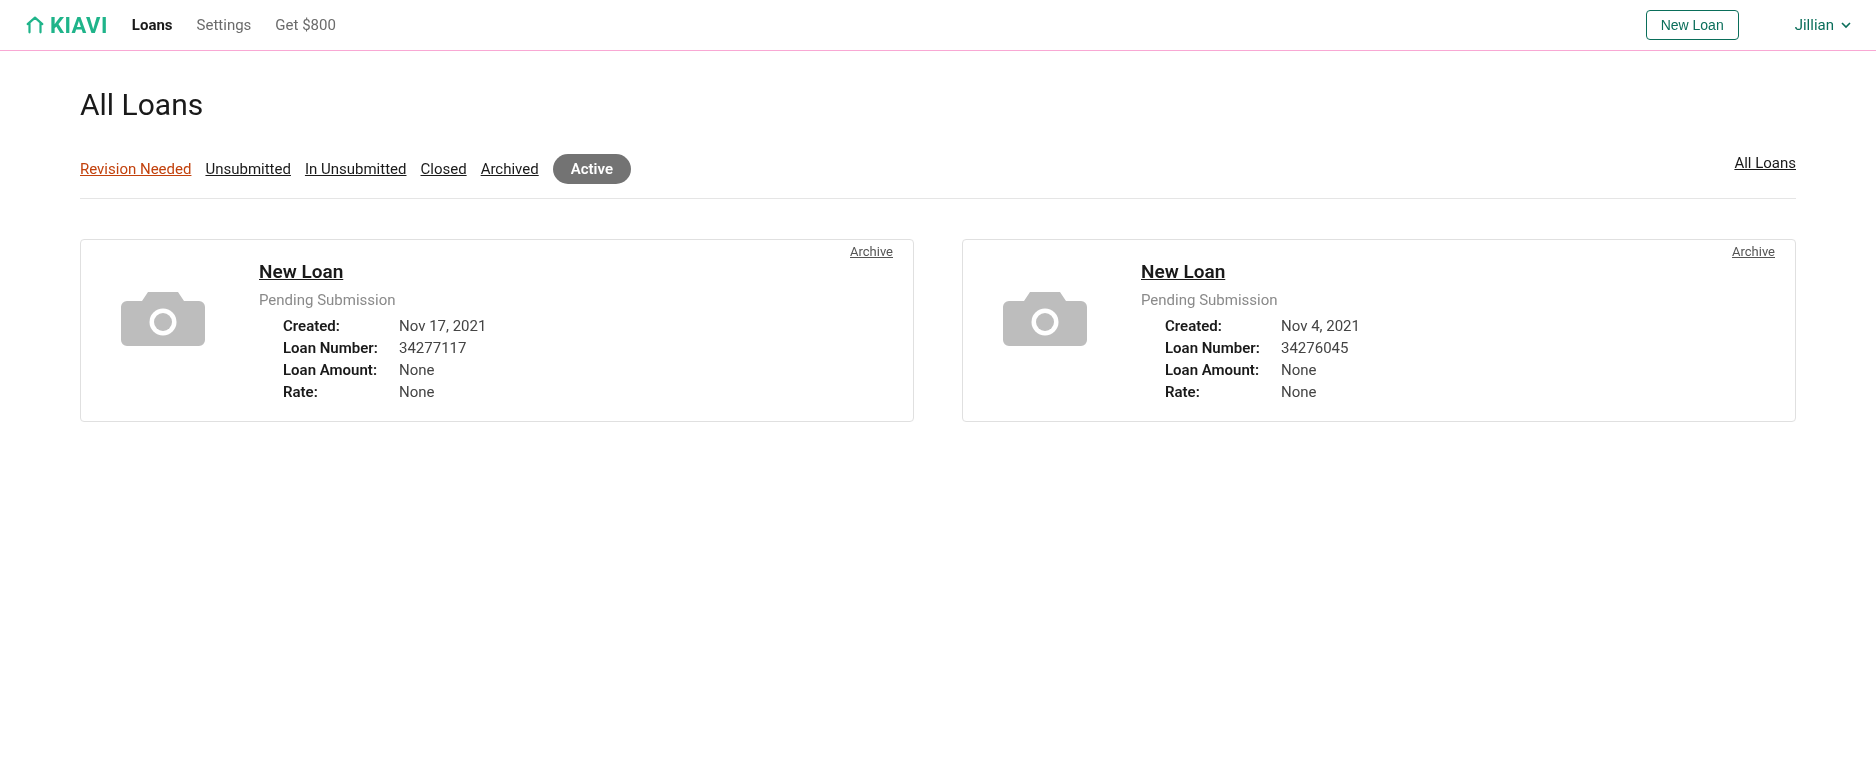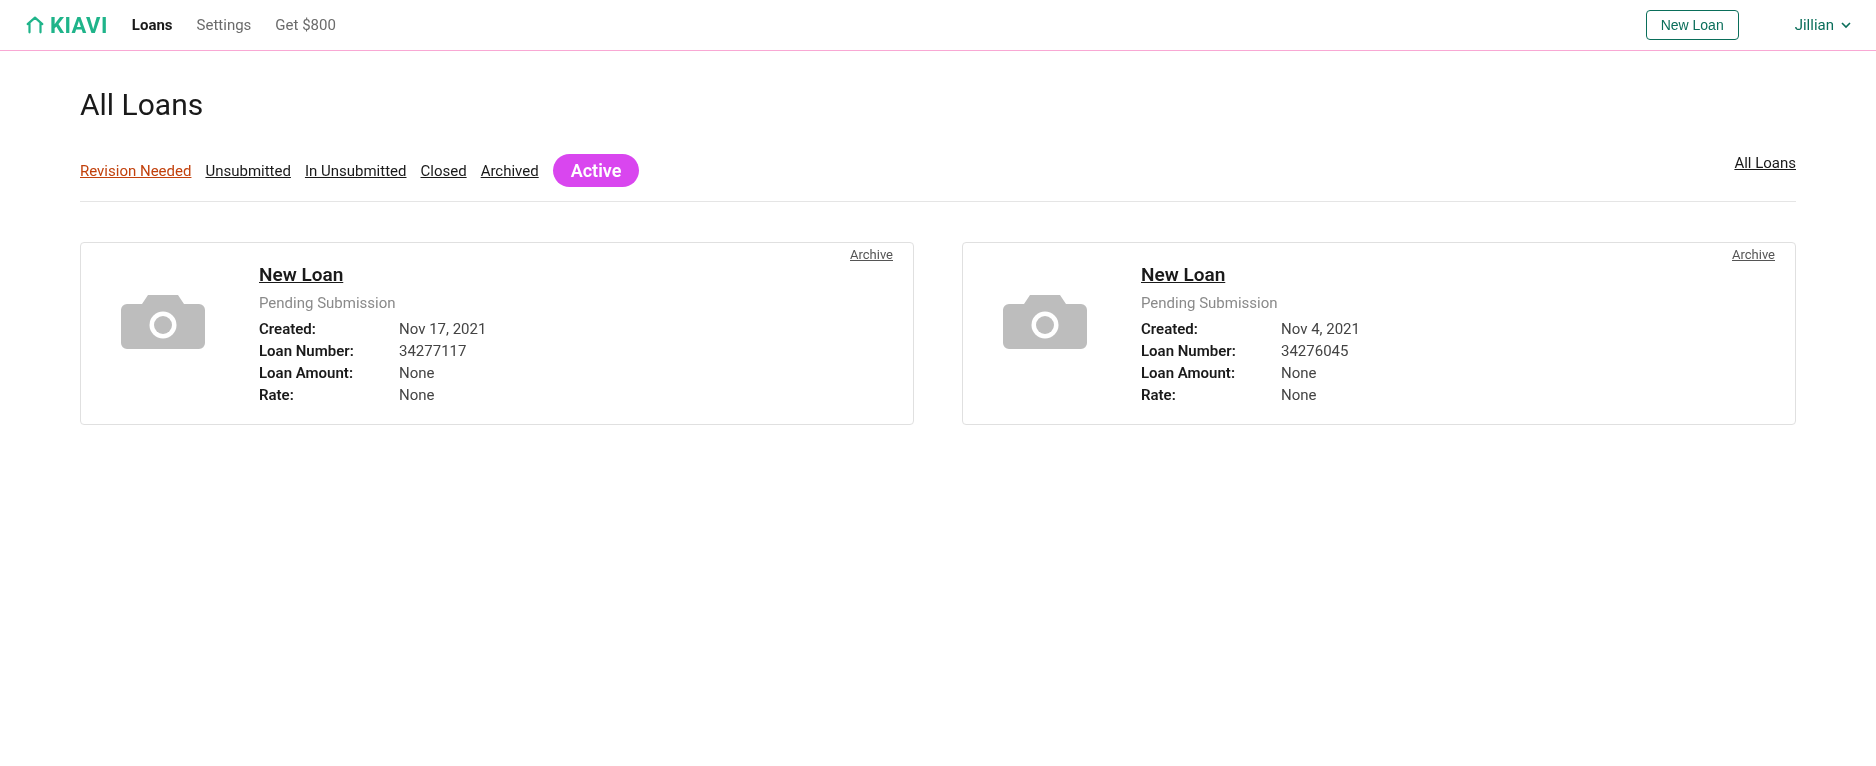--- a/index.html
+++ b/index.html
@@ -95,25 +95,25 @@
   .filter-link {
     font-size: 15px;
     color: #1a1a1a;
     text-decoration: underline;
     cursor: pointer;
   }
   .filter-link.revision {
     color: #c2410c;
   }
   .filter-pill {
-    background: #d946ef;
+    background: #737373;
     color: #fff;
     padding: 6px 18px;
     border-radius: 999px;
-    font-size: 18px;
+    font-size: 15px;
     font-weight: 600;
     cursor: pointer;
   }
   .all-loans-link {
     font-size: 15px;
     color: #1a1a1a;
     text-decoration: underline;
     cursor: pointer;
   }
 
@@ -162,21 +162,21 @@
     font-size: 15px;
     color: #8a8a8a;
     margin-bottom: 8px;
   }
   .loan-rows {
     display: grid;
     grid-template-columns: 140px 1fr;
     row-gap: 4px;
     font-size: 15px;
   }
-  .loan-rows .k { font-weight: 600; color: #1a1a1a; }
+  .loan-rows .k { font-weight: 600; color: #1a1a1a; margin-left: 24px; }
   .loan-rows .v { color: #444; }
 </style>
 </head>
 <body>
 
 <div class="topbar">
   <div class="topbar-left">
     <div class="logo">
       <svg viewBox="0 0 24 24">
         <path fill="none" stroke="#1fb48a" stroke-width="2.4" stroke-linecap="round" stroke-linejoin="round" d="M4 11 L12 4 L20 11 M6 10 V20 M18 10 V20"></path>

